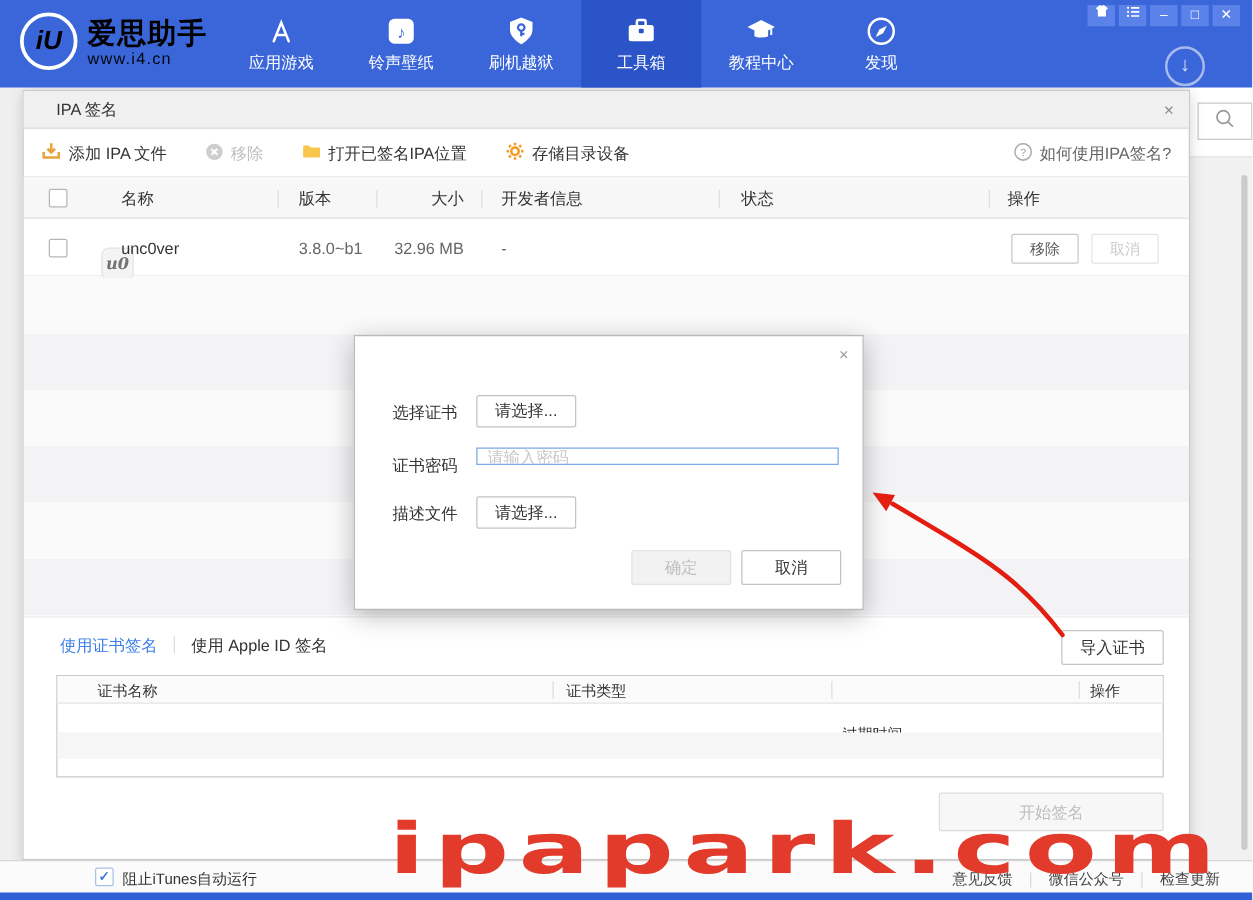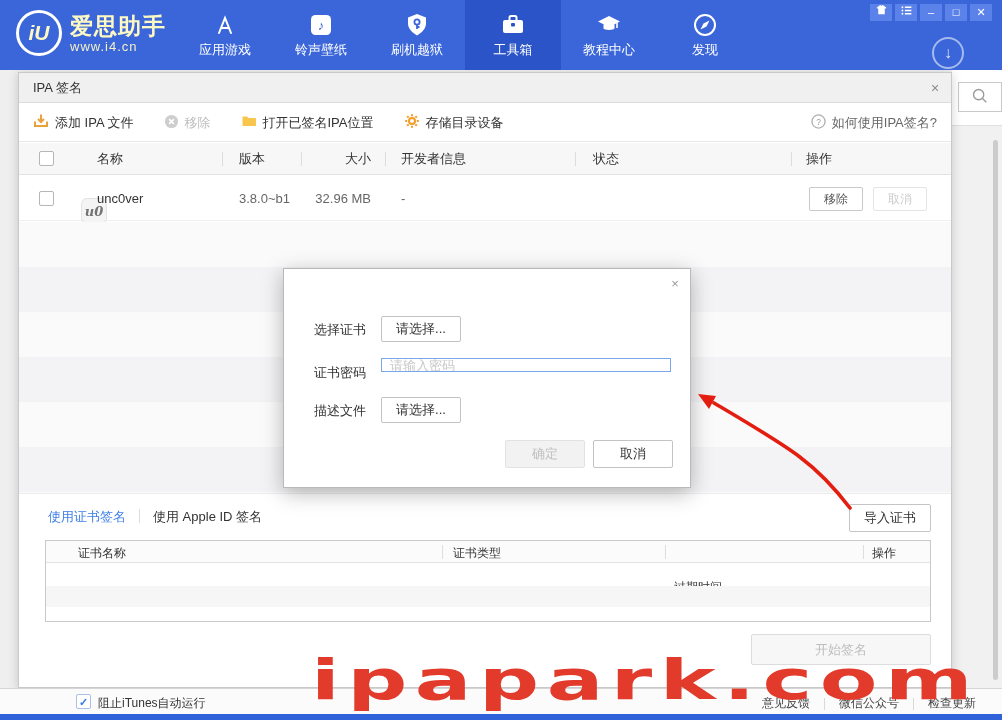--- a/index.html
+++ b/index.html
@@ -1,41 +1,41 @@
 <!DOCTYPE html>
 <html><head>
 <meta charset="utf-8">
 <style>
   * { margin:0; padding:0; box-sizing:border-box; }
   body { font-family:"Liberation Sans", sans-serif; }
   #root { position:relative; width:1002px; height:720px; background:#efefef; overflow:hidden; font-family:"Liberation Sans", sans-serif; }
 
   
   .header { position:absolute; left:0; top:0; width:1002px; height:70px; background:#3a66d9; z-index:2; }
-  .logo { position:absolute; left:16px; top:10px; display:flex; align-items:center; color:#fef9c3;justify-content:center; }
+  .logo { position:absolute; left:16px; top:10px; display:flex; align-items:center; color:#000000;justify-content:center; }
   .logo-badge { width:46px; height:46px; border:3px solid #fff; border-radius:50%; display:flex; align-items:center; justify-content:center; font-size:21px; font-weight:bold; font-style:italic; margin-right:8px; }
   .logo-text .t1 { font-size:23px; font-weight:bold; letter-spacing:1px; line-height:26px; }
   .logo-text .t2 { font-size:13px; letter-spacing:1px; opacity:.95; }
   .nav { position:absolute; left:177px; top:0; height:70px; display:flex; }
   .nav-item { width:96px; height:70px; display:flex; flex-direction:column; align-items:center; justify-content:center; gap:3px; color:#fff; font-size:13px; cursor:pointer; }
   .nav-item.active { background:#2b54c8; }
   .nav-item svg { display:block; }
   .win-controls { position:absolute; top:4px; right:10px; display:flex; gap:3px; }
   .wc { width:22px; height:17px; background:#5b82e8; color:#fff; font-size:11px; line-height:17px; text-align:center; cursor:pointer; display:flex; align-items:center; justify-content:center; }
   .dl-circle { position:absolute; left:932px; top:37px; width:32px; height:32px; border:2px solid rgba(255,255,255,.55); border-radius:50%; color:rgba(255,255,255,.8); font-size:16px; display:flex; align-items:center; justify-content:center; cursor:pointer; }
 
   
   .underlay { position:absolute; left:952px; top:70px; width:50px; height:618px; background:#f1f1f2; z-index:0; }
   .underlay .topwhite { position:absolute; left:0; top:0; width:50px; height:56px; background:#fff; border-bottom:1px solid #e0e0e0; }
   .u-search { position:absolute; left:6px; top:12px; width:44px; height:30px; border:1px solid #c9c9c9; background:#fff; display:flex; align-items:center; padding-left:12px; }
   .u-scrollbar { position:absolute; left:41px; top:70px; width:5px; height:540px; background:#cccccd; border-radius:3px; }
 
   
   .panel { position:absolute; left:18px; top:72px; width:934px; height:616px; background:#fff; border:1px solid #c9c9c9; box-shadow:0 2px 10px rgba(0,0,0,.18); z-index:1; }
-  .p-title { position:absolute; left:0; top:0; right:0; height:30px; background:#f0f0f0; border-bottom:1px solid #dcdcdc; font-size:13px; color:#333; line-height:30px; padding-left:14px; }
+  .p-title { position:absolute; left:0; top:0; right:0; height:30px; background:#f0f0f0; border-bottom:1px solid #dcdcdc; font-size:13px; color:#333; line-height:30px; padding-left:26px; }
   .p-close { position:absolute; right:0; top:0; width:32px; height:30px; color:#8a8a8a; font-size:14px; text-align:center; line-height:30px; cursor:pointer; }
   .p-toolbar { position:absolute; left:0; top:31px; right:0; height:38px; border-bottom:1px solid #e8e8e8; display:flex; align-items:center; padding:0 14px; font-size:13px; color:#333; }
   .tb-item { display:flex; align-items:center; gap:6px; margin-right:30px; cursor:pointer; white-space:nowrap; }
   .tb-item.disabled { color:#bdbdbd; cursor:default; }
   .tb-help { margin-left:auto; margin-right:0; color:#666; }
 
   .t-header { position:absolute; left:0; top:70px; right:0; height:32px; background:#f7f7f7; border-bottom:1px solid #e2e2e2; font-size:13px; color:#333; }
   .t-row { position:absolute; left:0; top:103px; right:0; height:45px; border-bottom:1px solid #efefef; font-size:13px; color:#444; background:#fff; }
   .cell { position:absolute; line-height:16px; white-space:nowrap; }
   .vl { position:absolute; width:1px; height:14px; background:#ddd; top:9px; }

